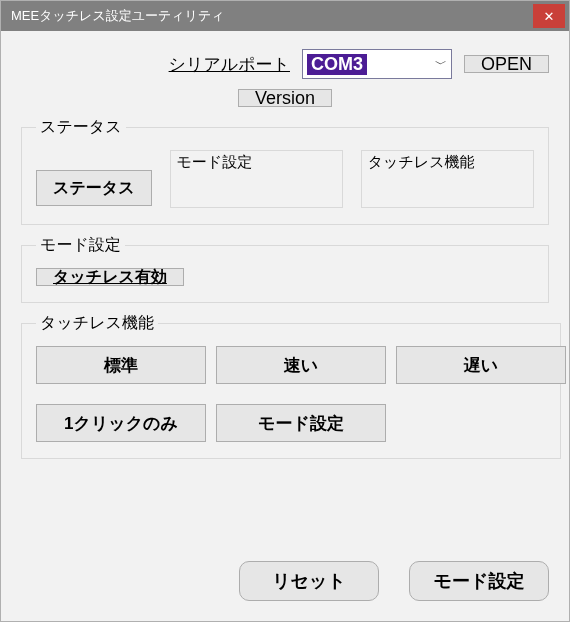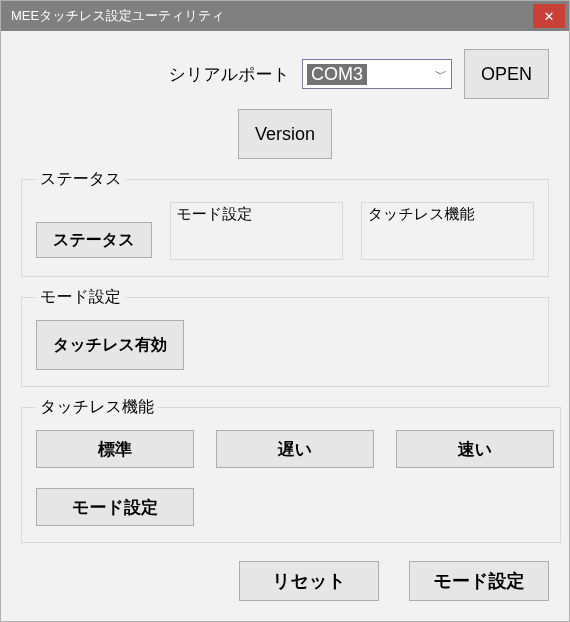--- a/index.html
+++ b/index.html
@@ -51,50 +51,52 @@
     gap: 10px;
   }
   .row-top {
     display: flex;
     align-items: center;
     justify-content: flex-end;
     gap: 12px;
   }
   .label {
     font-size: 17px;
+    text-decoration: underline;
   }
   .combo {
     width: 150px;
     height: 30px;
     background: #fff;
     border: 1px solid #7a7a9c;
     display: flex;
     align-items: center;
     padding: 0 4px;
     font-size: 18px;
     color: #000;
     cursor: pointer;
   }
   .combo .sel {
-    background: #737373;
+    background: #4c1d95;
     color: #fff;
     padding: 0 4px;
     flex: 0 0 auto;
+    font-weight: bold;
   }
   .combo .spacer { flex: 1; }
   .combo .chev {
     font-size: 12px;
     color: #444;
     padding-left: 6px;
   }
   .btn {
     background: #e6e6e6;
     border: 1px solid #adadad;
     font-size: 17px;
-    height: 50px;
+    height: 18px;
     padding: 0 16px;
     display: inline-flex;
     align-items: center;
     justify-content: center;
     cursor: pointer;
   }
   .btn.big { font-size: 18px; }
   .row-version {
     display: flex;
     justify-content: center;
@@ -129,45 +131,47 @@
     font-size: 16px;
   }
   .status-left {
     display: flex;
     align-items: flex-end;
     padding-bottom: 2px;
   }
   .mode-row {
     display: flex;
     gap: 40px;
+    text-decoration: underline;
   }
   .btn.bold { font-weight: bold; font-size: 16px; }
   .func-grid {
     display: grid;
     grid-template-columns: 150px 150px 150px;
     column-gap: 30px;
     row-gap: 20px;
   }
   .btn.func {
-    width: 158px;
+    width: 170px;
     height: 38px;
     font-weight: bold;
     font-size: 17px;
   }
   .bottom-row {
     display: flex;
     justify-content: flex-end;
     gap: 30px;
     margin-top: auto;
   }
   .btn.bottom {
     width: 140px;
     height: 40px;
     font-weight: bold;
     font-size: 18px;
+    border-radius: 10px;
   }
 </style>
 </head>
 <body>
 
 <div class="window">
   <div class="titlebar">
     <span>MEEタッチレス設定ユーティリティ</span>
     <div class="titlebar-spacer"></div>
     <div class="close-btn">
@@ -210,22 +214,23 @@
       <legend>モード設定</legend>
       <div class="mode-row">
         <div class="btn bold">タッチレス有効</div>
       </div>
     </fieldset>
 
     <fieldset class="group">
       <legend>タッチレス機能</legend>
       <div class="func-grid">
         <div class="btn func">標準</div>
+        <div class="btn func">速い</div>
         <div class="btn func">遅い</div>
-        <div class="btn func">速い</div>
+        <div class="btn func">1クリックのみ</div>
         <div class="btn func">モード設定</div>
         <div></div>
       </div>
     </fieldset>
 
     <div class="bottom-row">
       <div class="btn bottom">リセット</div>
       <div class="btn bottom">モード設定</div>
     </div>
 

